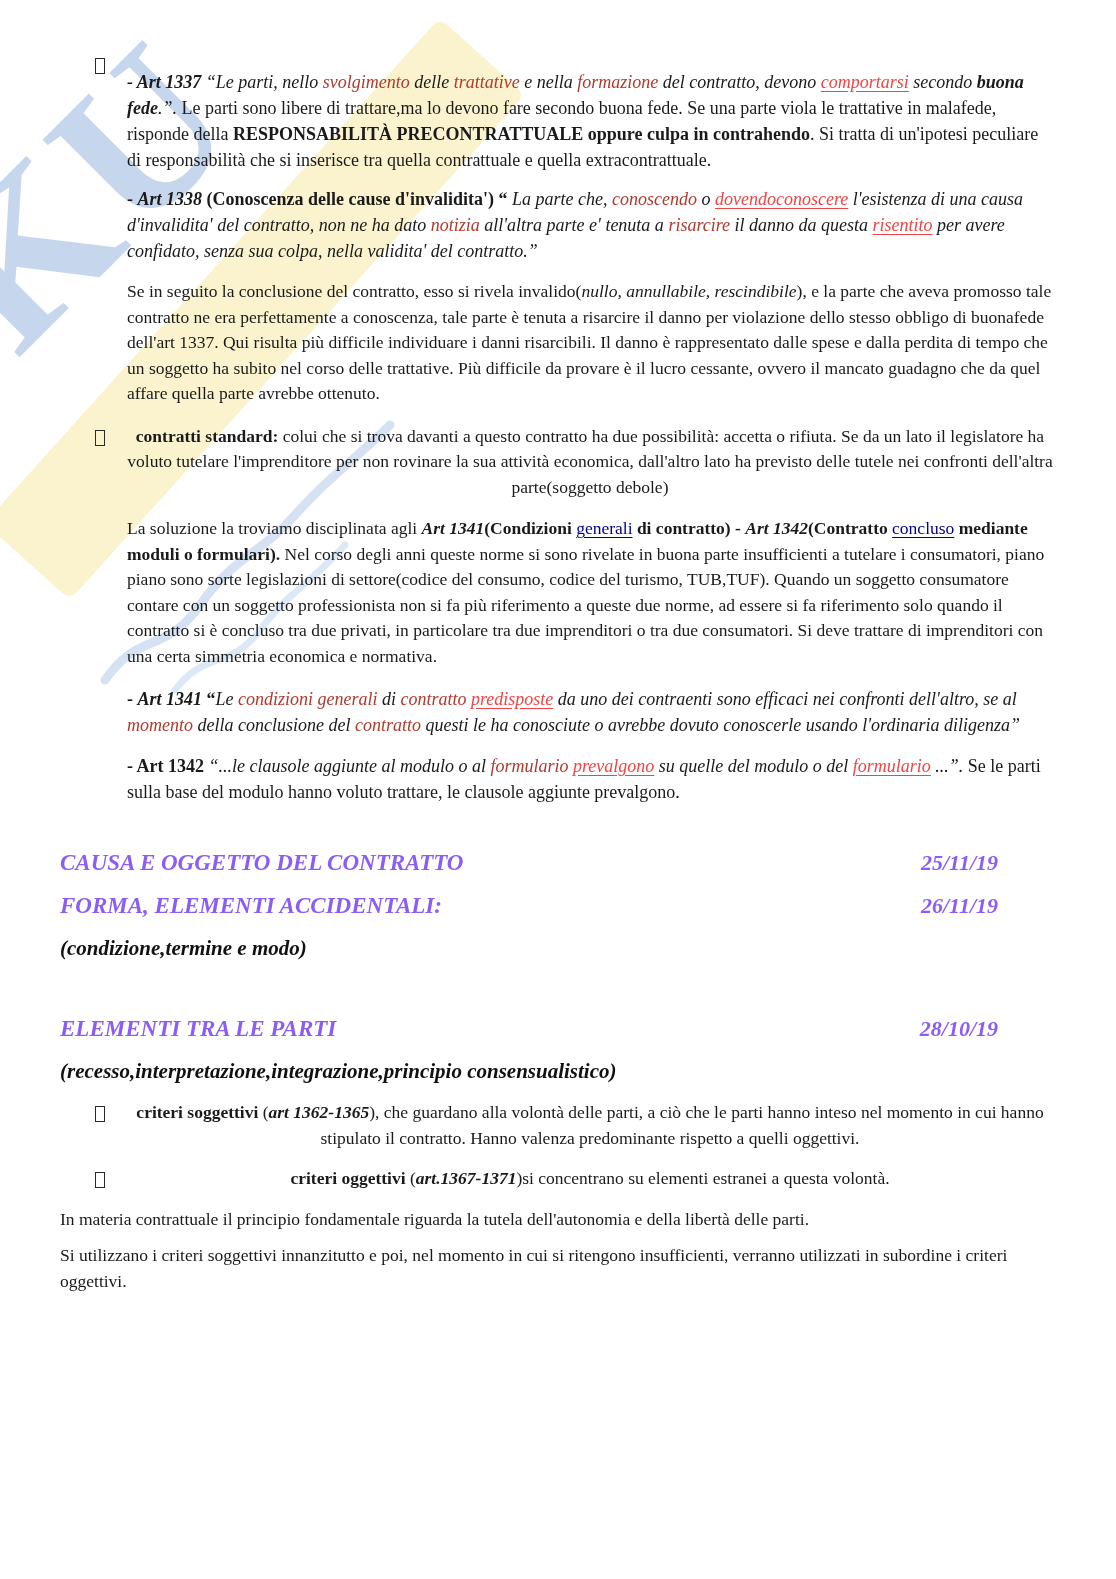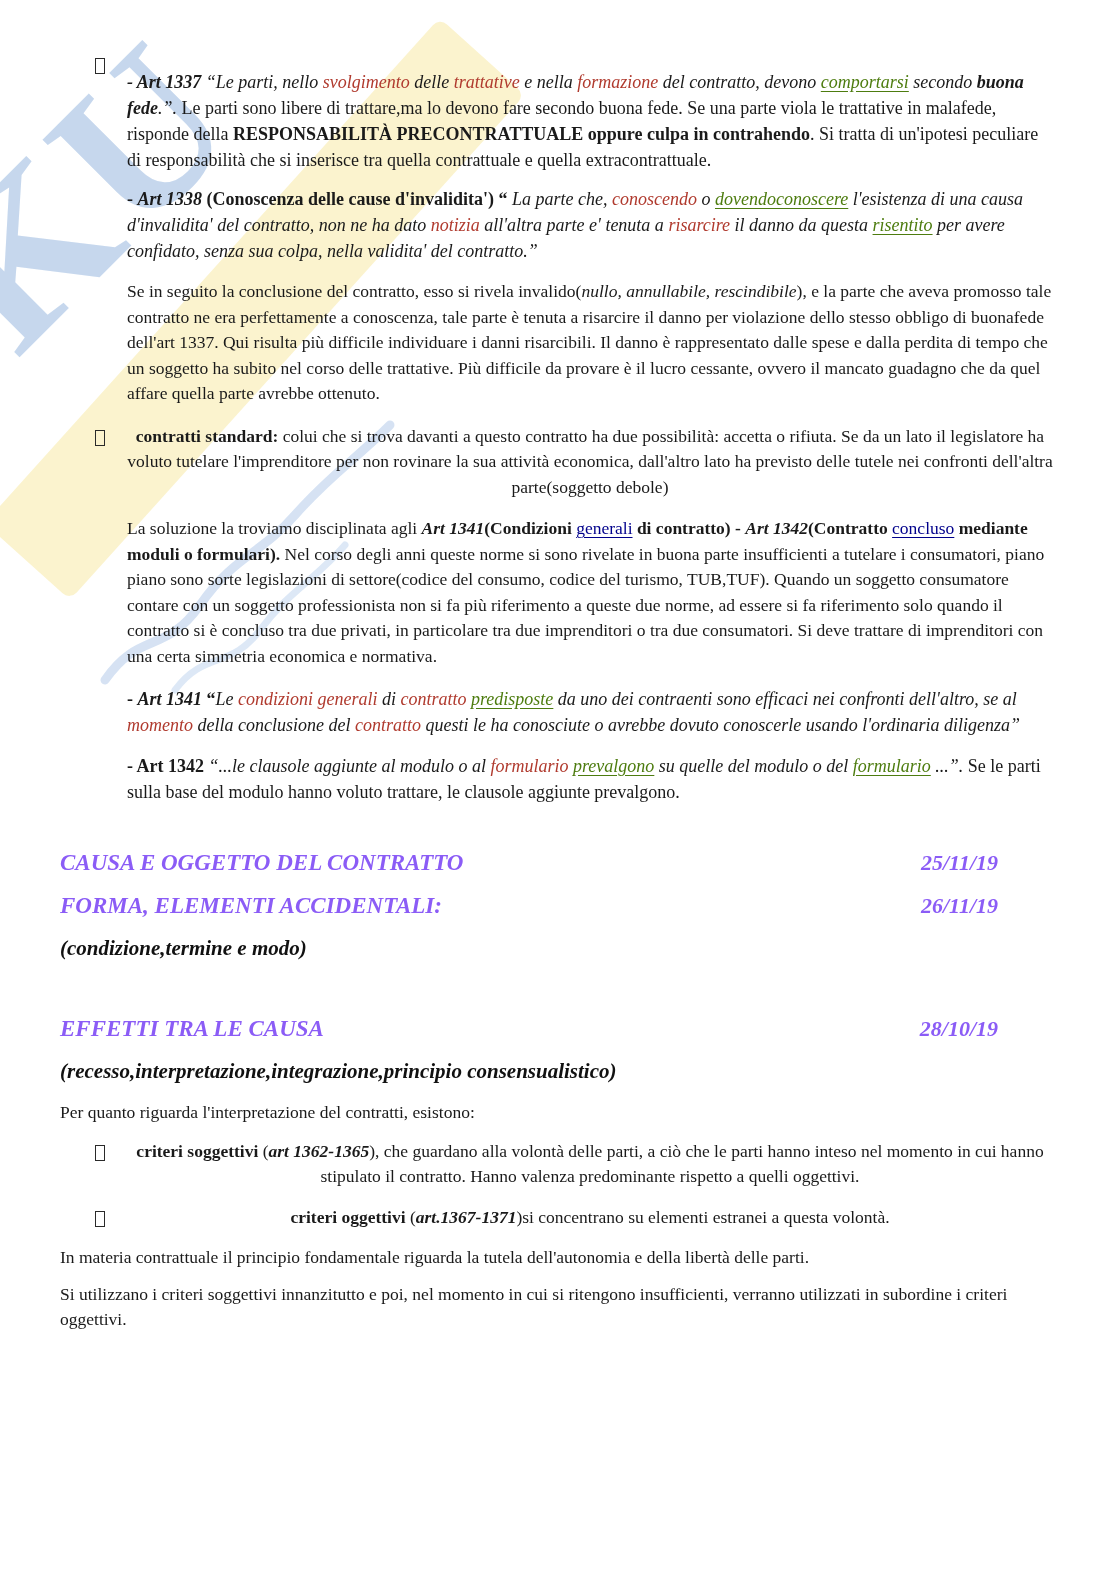--- a/index.html
+++ b/index.html
@@ -58,21 +58,21 @@
   [data-name="heading-effetti"]{margin-top:54px;}
   [data-name="paragraph-interpretazione"]{margin-bottom:13px;}
   [data-name="paragraph-principio"]{margin-bottom:11px;}
   [data-name="art-1342-quote"]{margin-bottom:0;}
   
   .r{}
   .b{font-weight:bold;}
   .i{font-style:italic;}
   .bi{font-weight:bold;font-style:italic;}
   .ri{color:#b03a2e;font-style:italic;}
-  .ui{color:#4d7c0f;font-style:italic;text-decoration:underline;text-underline-offset:3px;}
+  .ui{color:#ef4444;font-style:italic;text-decoration:underline;text-underline-offset:3px;}
   .u{color:#00008b;text-decoration:underline;text-underline-offset:3px;text-align:right;}
 </style>
 </head>
 <body>
 
 <div class="page" data-name="page">
   <div class="watermark" data-name="watermark">
     <div class="wm-ribbon" data-name="watermark-ribbon"></div>
     <div class="wm-letters" data-name="watermark-letters">SKU</div>
     <svg class="wm-script" data-name="watermark-script-text" width="420" height="420" viewBox="0 0 420 420">
@@ -93,23 +93,22 @@
       <div class="blk heading-row" data-name="heading-causa-oggetto">
         <span class="h-title" data-name="section-title">CAUSA E OGGETTO DEL CONTRATTO</span>
         <span class="h-date" data-name="section-date">25/11/19</span>
       </div>
       <div class="blk heading-row" data-name="heading-forma">
         <span class="h-title" data-name="section-title">FORMA, ELEMENTI ACCIDENTALI:</span>
         <span class="h-date" data-name="section-date">26/11/19</span>
       </div>
       <div class="blk heading-sub" data-name="heading-condizione-termine-modo">(condizione,termine e modo)</div>
       <div class="blk heading-row" data-name="heading-effetti">
-        <span class="h-title" data-name="section-title">EFFETTI TRA LE CAUSA</span>
+        <span class="h-title" data-name="section-title">ELEMENTI TRA LE PARTI</span>
         <span class="h-date" data-name="section-date">28/10/19</span>
       </div>
       <div class="blk heading-sub" data-name="heading-recesso-interpretazione">(recesso,interpretazione,integrazione,principio consensualistico)</div>
-      <div class="blk para-flush" data-name="paragraph-interpretazione"><span class="run r" data-name="text-run">Per quanto riguarda l'interpretazione del contratti, esistono:</span></div>
       <div class="blk bullet-para" data-name="bullet-item-criteri-soggettivi"><span class="bullet-box" data-name="bullet-icon"></span><span class="bullet-text" data-name="bullet-text"><span class="run b" data-name="text-run">criteri soggettivi</span><span class="run r" data-name="text-run"> (</span><span class="run bi" data-name="text-run">art 1362-1365</span><span class="run r" data-name="text-run">), che guardano alla volontà delle parti, a ciò che le parti hanno inteso nel momento in cui hanno stipulato il contratto. Hanno valenza predominante rispetto a quelli oggettivi.</span></span></div>
       <div class="blk bullet-para" data-name="bullet-item-criteri-oggettivi"><span class="bullet-box" data-name="bullet-icon"></span><span class="bullet-text" data-name="bullet-text"><span class="run b" data-name="text-run">criteri oggettivi</span><span class="run r" data-name="text-run"> (</span><span class="run bi" data-name="text-run">art.1367-1371</span><span class="run r" data-name="text-run">)si concentrano su elementi estranei a questa volontà.</span></span></div>
       <div class="blk para-flush" data-name="paragraph-principio"><span class="run r" data-name="text-run">In materia contrattuale il principio fondamentale riguarda la tutela dell'autonomia e della libertà delle parti.</span></div>
       <div class="blk para-flush" data-name="paragraph-subordine"><span class="run r" data-name="text-run">Si utilizzano i criteri soggettivi innanzitutto e poi, nel momento in cui si ritengono insufficienti, verranno utilizzati in subordine i criteri oggettivi.</span></div>
     </main>
 </div>
 
 </body></html>

